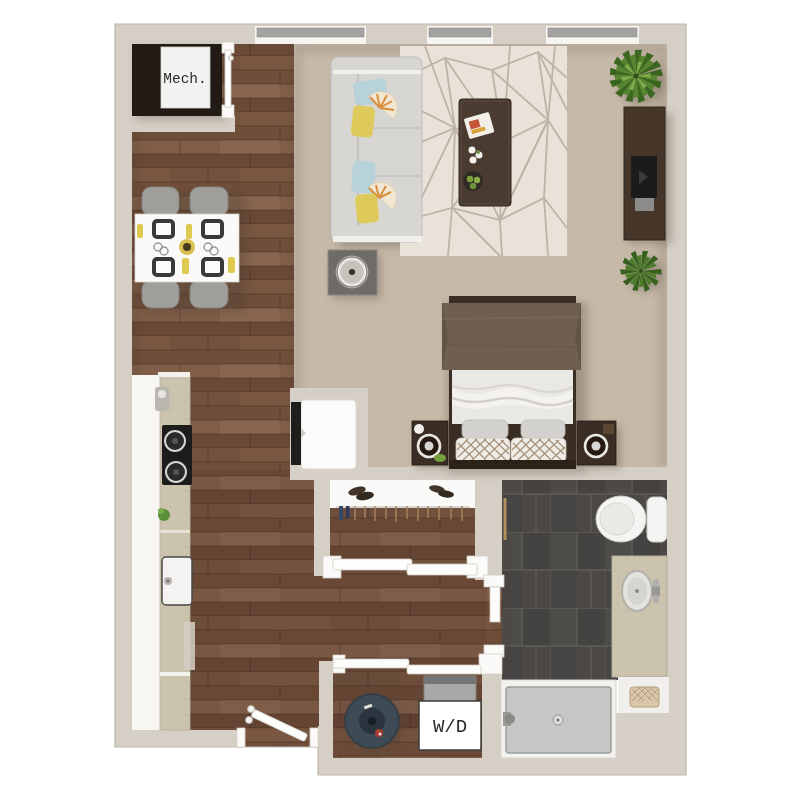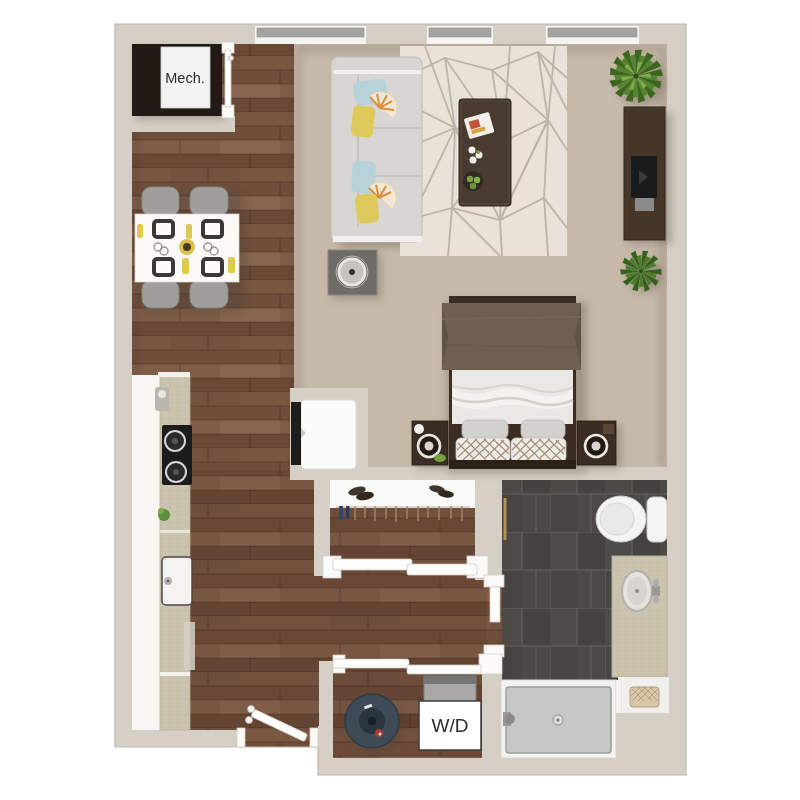--- a/index.html
+++ b/index.html
@@ -1,16 +1,16 @@
 <!DOCTYPE html>
 <html><head>
 <meta charset="utf-8">
 <style>
 html,body{margin:0;padding:0;background:#ffffff;}
-#c{position:relative;width:800px;height:800px;font-family:Liberation Sans, sans-serif;}
+#c{position:relative;width:800px;height:800px;font-family:Liberation Mono, monospace;}
 svg{position:absolute;top:0;left:0;}
 </style>
 </head>
 <body>
 <div id="c">
 <svg width="800" height="800" viewBox="0 0 800 800">
 <defs>
 <pattern id="wood" width="160" height="56" patternUnits="userSpaceOnUse">
   <rect width="160" height="14" fill="#795741"></rect>
   <rect y="14" width="160" height="14" fill="#6f4e3a"></rect>

